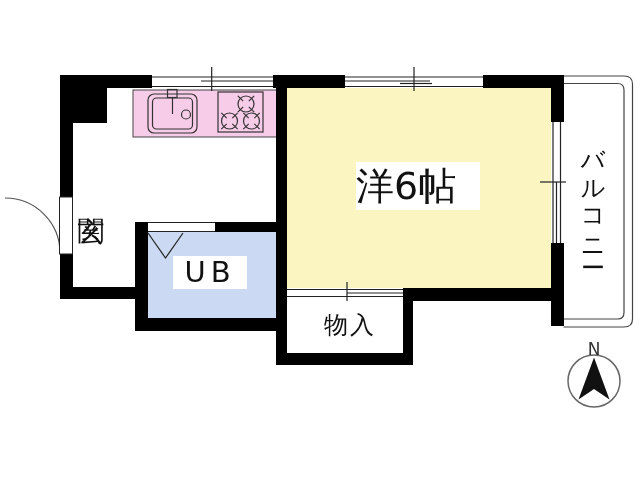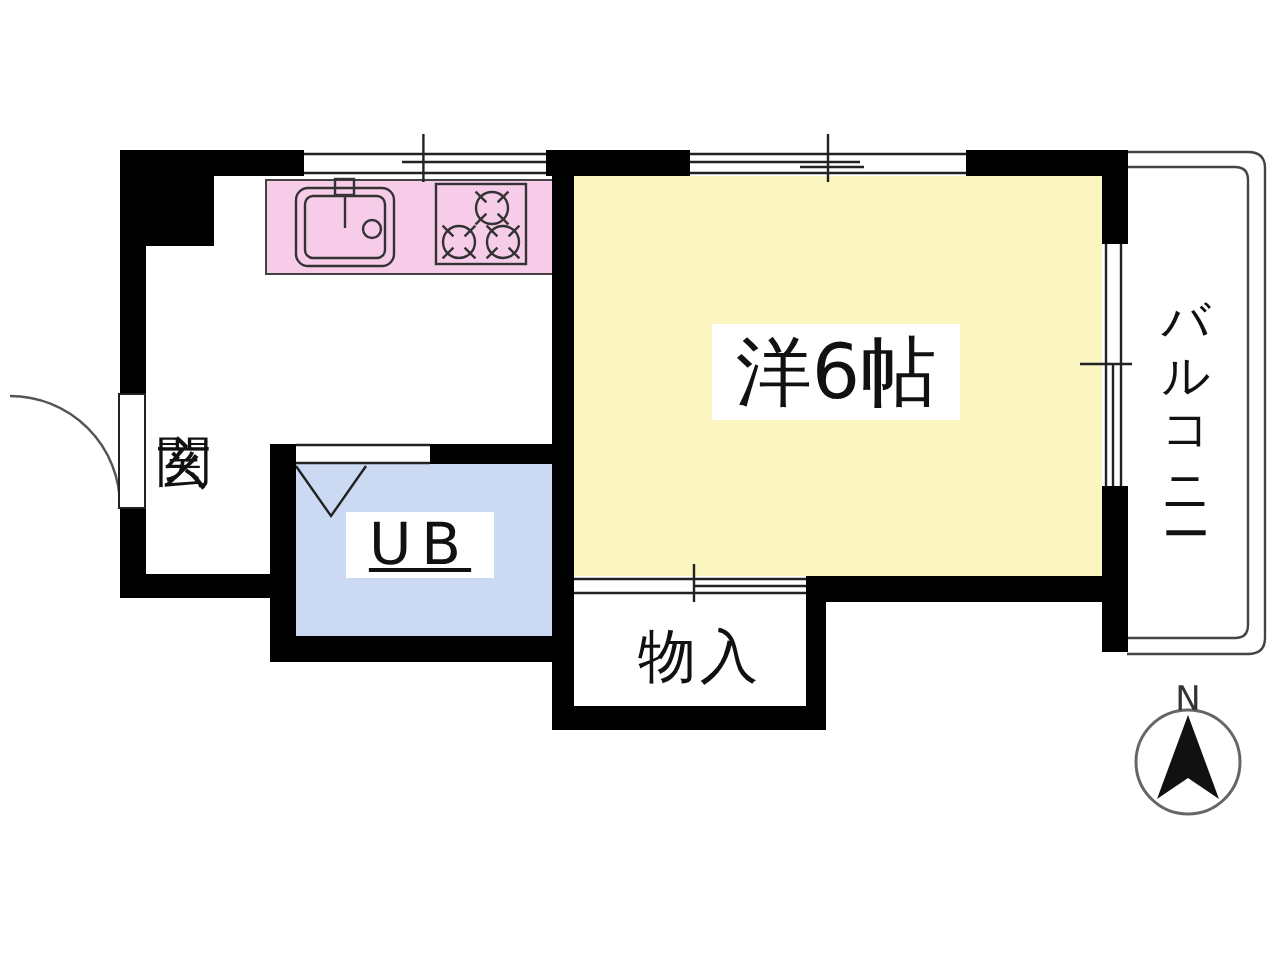--- a/index.html
+++ b/index.html
@@ -4,24 +4,24 @@
 <style>
   html,body{margin:0;padding:0;background:#fff;}
   #stage{
     position:relative;width:640px;height:480px;background:#fff;overflow:hidden;
     font-family:"DejaVu Sans","Liberation Sans",sans-serif;
   }
   #plan-svg{position:absolute;left:0;top:0;}
   .lbl{position:absolute;color:#111;white-space:nowrap;z-index:5;}
   .lbl-kitchen{left:127px;top:155px;font-size:38px;letter-spacing:1px;}
   .lbl-room{left:356px;top:162px;width:124px;height:48px;background:#fff;
-            text-align:center;line-height:48px;font-size:38px;}
+            text-align:left;line-height:48px;font-size:38px;}
   .lbl-ub{left:173px;top:256px;width:74px;height:33px;background:#fff;
-          text-align:center;line-height:33px;font-size:29px;letter-spacing:5px;text-decoration:underline;}
-  .lbl-storage{left:301px;top:309px;width:98px;text-align:center;font-size:29px;letter-spacing:2px;}
+          text-align:center;line-height:33px;font-size:29px;letter-spacing:5px;}
+  .lbl-storage{left:301px;top:309px;width:98px;text-align:center;font-size:24px;letter-spacing:2px;}
   .lbl-entrance{left:73px;top:195px;font-size:27px;writing-mode:vertical-rl;text-orientation:mixed;letter-spacing:2px;}
   .lbl-balcony{left:577px;top:133px;font-size:24px;writing-mode:vertical-rl;text-orientation:mixed;letter-spacing:3px;}
 </style>
 </head>
 <body>
 
 <div id="stage">
 
   <svg id="plan-svg" width="640" height="480" viewBox="0 0 640 480">
 

